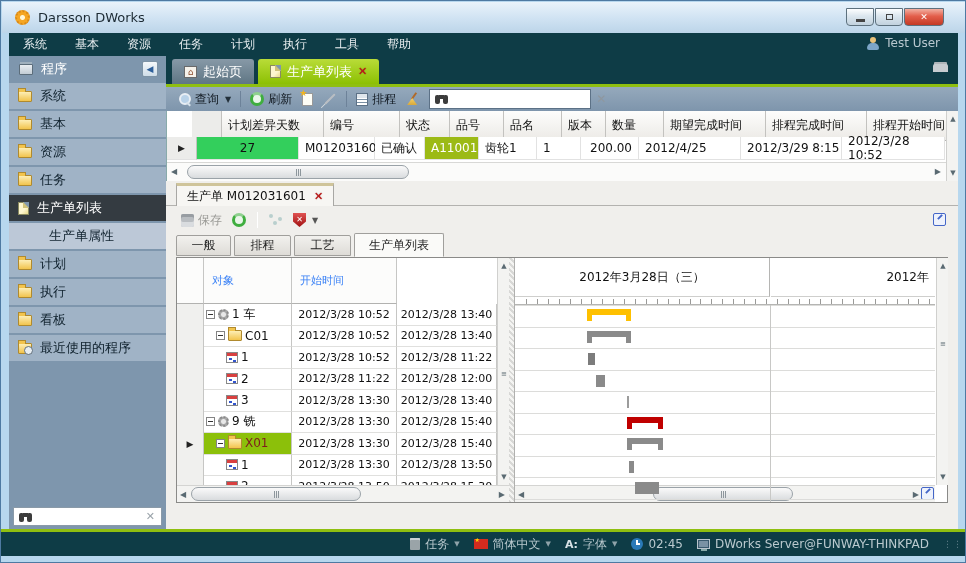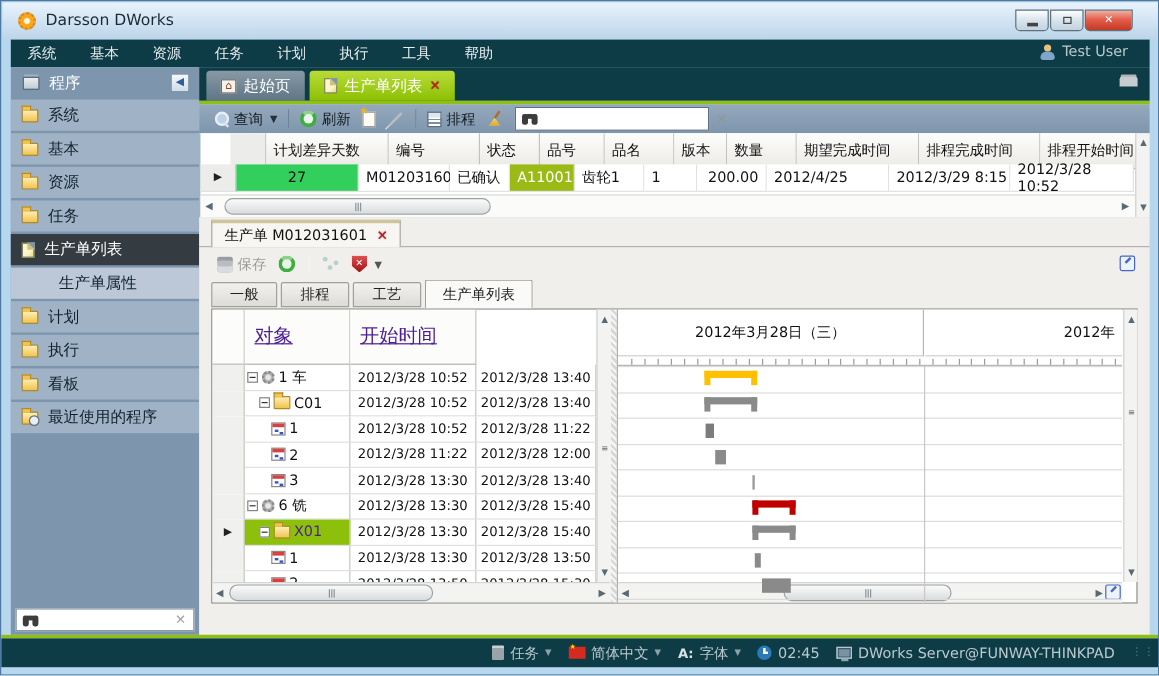--- a/index.html
+++ b/index.html
@@ -113,26 +113,26 @@
   .org-icon::before{content:'';position:absolute;left:0;top:0;width:4px;height:4px;border-radius:50%;background:#7aa;box-shadow:9px 3px 0 #7aa,4px 7px 0 #7aa;}
   .shield-icon{position:relative;width:13px;height:14px;background:linear-gradient(#e05252,#a01212);clip-path:polygon(0 0,100% 0,100% 60%,50% 100%,0 60%);color:#fff;font-size:8px;font-weight:bold;text-align:center;line-height:13px;}
   .subtabs{position:absolute;left:0;top:52px;width:792px;height:24px;}
   .subtab{position:absolute;top:2px;height:21px;background:linear-gradient(#f2f1ee,#dedcd7);border:1px solid #a09f9c;border-radius:2px 2px 0 0;font-size:12px;color:#222;display:flex;align-items:center;justify-content:center;}
   .subtab.active{top:0;height:24px;background:#fafaf8;border-bottom:1px solid #fafaf8;z-index:2;}
 
   
   .content{position:absolute;left:10px;top:76px;width:772px;height:246px;border:1px solid #8a8a88;background:#fff;}
   .tree-pane{position:absolute;left:0;top:0;width:332px;height:244px;overflow:hidden;}
   .tree-hdr{position:absolute;left:0;top:0;height:46px;display:flex;}
-  .th-c{background:#fcfcfb;border-right:1px solid #c6c6c4;border-bottom:1px solid #b2b2b0;font-size:16px;color:#4c1d95;display:flex;align-items:center;padding-left:8px;text-decoration:underline;}
+  .th-c{background:#fcfcfb;border-right:1px solid #c6c6c4;border-bottom:1px solid #b2b2b0;font-size:11px;color:#3b82f6;display:flex;align-items:center;padding-left:8px;}
   .tree-rows{position:absolute;left:0;top:46px;}
   .tr-row{display:flex;height:21.5px;}
   .tr-ind{width:27px;background:#f0f0ee;border-right:1px solid #c6c6c4;font-size:9px;color:#222;display:flex;align-items:center;justify-content:center;}
   .tr-obj{width:88px;border-right:1px solid #c6c6c4;border-bottom:1px solid #e0e0de;display:flex;align-items:center;font-size:12px;color:#111;overflow:hidden;}
-  .tr-obj.sel{background:#8cc00a;color:#4c1d95;}
+  .tr-obj.sel{background:#8cc00a;color:#7f1d1d;}
   .tr-t{width:105px;border-right:1px solid #c6c6c4;border-bottom:1px solid #e0e0de;display:flex;align-items:center;justify-content:center;font-size:11px;color:#111;white-space:nowrap;}
   .tr-t.end{width:100px;}
   .expand-box{flex:none;width:9px;height:9px;border:1px solid #848484;background:#fff;position:relative;margin-right:3px;}
   .expand-box::before{content:'';position:absolute;left:1px;top:3px;width:5px;height:1px;background:#333;}
   .gear-s{flex:none;width:11px;height:11px;border-radius:50%;border:2px dotted #8a8a8a;background:radial-gradient(circle,#e8e8e8 0 2px,#a8a8a8 3px);margin-right:3px;}
   .cal-icon{flex:none;position:relative;width:12px;height:11px;background:#fff;border:1px solid #888;margin-right:3px;}
   .cal-icon::before{content:'';position:absolute;left:0;right:0;top:0;height:3px;background:#d94040;}
   .cal-icon::after{content:'';position:absolute;left:2px;top:5px;width:3px;height:2px;background:#3355cc;box-shadow:4px 2px 0 #3355cc;}
   .fold-s{flex:none;margin-right:3px;}
   .splitter{position:absolute;left:332px;top:0;width:6px;height:244px;background:repeating-linear-gradient(45deg,#d8d8d6 0 2px,#f4f4f2 2px 4px);border-right:1px solid #b0b0ae;}
@@ -428,21 +428,21 @@
                 <span>3</span>
               </div>
               <div class="tr-t">2012/3/28 13:30</div>
               <div class="tr-t end">2012/3/28 13:40</div>
             </div>
             <div class="tr-row">
               <div class="tr-ind"></div>
               <div class="tr-obj" style="padding-left: 2px;">
                 <span class="expand-box"></span>
                 <span class="gear-s"></span>
-                <span>6 铣</span>
+                <span>9 铣</span>
               </div>
               <div class="tr-t">2012/3/28 13:30</div>
               <div class="tr-t end">2012/3/28 15:40</div>
             </div>
             <div class="tr-row">
               <div class="tr-ind">▶</div>
               <div class="tr-obj sel" style="padding-left: 12px;">
                 <span class="expand-box"></span>
                 <span class="folder-icon fold-s"></span>
                 <span>X01</span>

